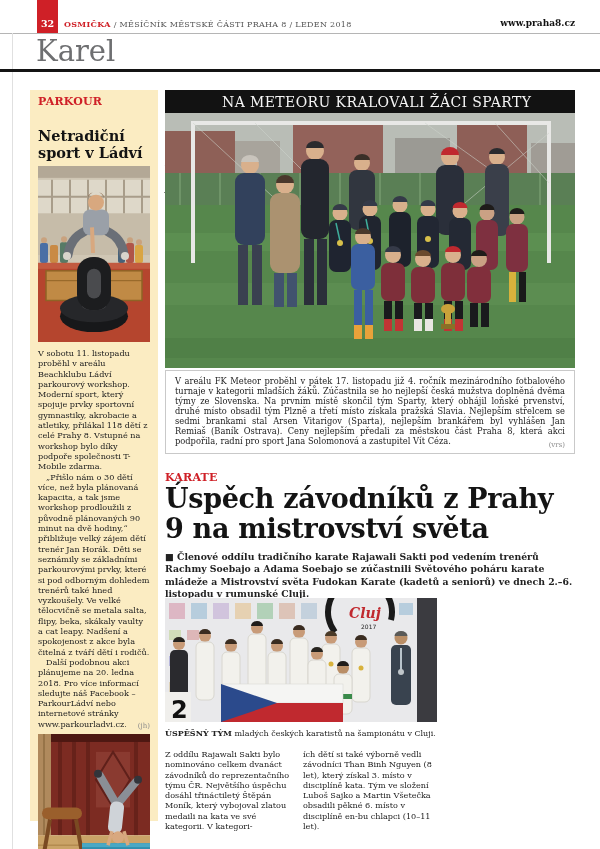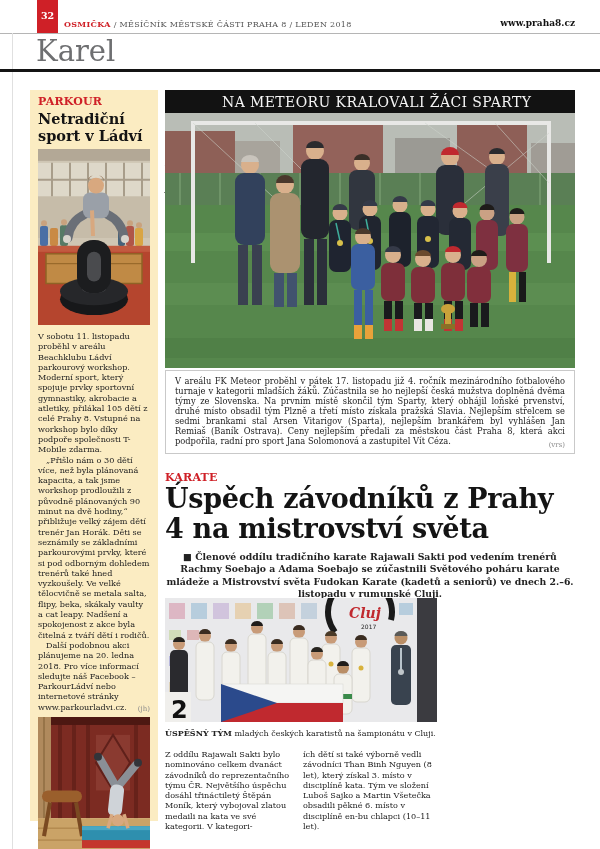--- a/index.html
+++ b/index.html
@@ -5,37 +5,37 @@
   * { margin:0; padding:0; box-sizing:border-box; }
   body { background:#e9e9e9; }
   .page {
     position:relative; width:600px; height:849px; margin:0 auto;
     background:#ffffff; overflow:hidden;
     font-family:"DejaVu Serif", serif; color:#1e1e1e;
   }
   
   .pagenum-box { position:absolute; left:37px; top:0; width:21px; height:33px;
     background:#cf2027; display:flex; align-items:flex-end; justify-content:center;
-    padding-bottom:12px; }
+    padding-bottom:4px; }
   .pagenum-box span { color:#fff; font-size:9.5px; font-weight:bold; }
   .masthead { position:absolute; left:64px; top:19px; font-size:8px; letter-spacing:0.3px; }
   .mh-name { color:#cf2027; font-weight:bold; }
   .mh-suffix { color:#555; margin-left:3px; }
   .website { position:absolute; right:25px; top:18px; font-size:9px; font-weight:bold; color:#111; }
   .rule-thin { position:absolute; left:0; top:33px; width:600px; height:1px; background:#b5b5b5; }
   .edge-line { position:absolute; left:12px; top:33px; width:1px; height:816px; background:#e0e0e0; }
   .section-title { position:absolute; left:36px; top:36px; font-size:29px; line-height:31px;
     color:#6e6f71; font-weight:normal; }
   .rule-thick { position:absolute; left:0; top:69px; width:600px; height:3px; background:#141414; }
 
   
   .parkour-box { position:absolute; left:30px; top:90px; width:128px; height:731px;
     background:#fbecc2; padding:5px 8px; }
   .kicker { color:#cf2027; font-size:11px; font-weight:bold; letter-spacing:0.2px; }
-  .pk-head { font-size:14.5px; line-height:16.5px; font-weight:bold; color:#141414; margin-top:3px; }
+  .pk-head { font-size:14.5px; line-height:16.5px; font-weight:bold; color:#141414; margin-top:20px; }
   .pk-photo { display:block; margin-top:5px; width:112px; height:176px; }
   .pk-photo2 { display:block; margin-top:5px; width:112px; height:134px; }
   .pk-body { margin-top:6px; font-size:8.1px; line-height:10.3px; color:#222; }
   .pk-body p.indent { text-indent:8px; }
   .byline-inline { float:right; color:#8a8a8a; font-size:7px; padding-top:2px; }
 
   
   .main { position:absolute; left:165px; top:90px; width:410px; height:740px; }
   .bar { position:absolute; left:0; top:0; width:410px; height:23px; background:#121212;
     display:flex; align-items:center;padding-left:48px; }
@@ -44,21 +44,21 @@
   .photo-football { position:absolute; left:0; top:23px; width:410px; height:255px; }
   .caption-box { position:absolute; left:0; top:280px; width:410px; height:84px;
     border:1px solid #c9c9c9; padding:5px 9px 4px 9px; }
   .caption-box p { font-size:8.3px; line-height:10px; text-align:justify; color:#222; }
   .vrs { position:absolute; right:9px; bottom:4px; font-size:7px; color:#8a8a8a; }
 
   .karate-kicker { position:absolute; left:0; top:381px; }
   .karate-head { position:absolute; left:0; top:394px; width:410px;
     font-size:27px; line-height:30px; font-weight:bold; color:#141414; letter-spacing:-0.3px; }
   .karate-lead { position:absolute; left:0; top:461px; width:410px;
-    font-size:9.3px; line-height:12.4px; font-weight:bold; color:#222;text-align:center; }
+    font-size:9.3px; line-height:12.4px; font-weight:bold; color:#222; }
 
   .photo-karate { position:absolute; left:0; top:508px; width:272px; height:124px; }
   .k-caption { position:absolute; left:0; top:638px; width:272px; font-size:8px; line-height:10px; color:#222; }
   .k-caption .b { font-weight:bold; }
   .kcol { position:absolute; width:131px; font-size:8.1px; line-height:10.3px; color:#222; }
   .kcol1 { left:0; top:659px; }
   .kcol2 { left:138px; top:659px; }
   .kcol3 { left:278px; top:508px; width:132px; font-size:8.1px; line-height:10.3px; color:#222; }
   .kcol3 p.indent { text-indent:8px; }
   .author { margin-top:7px; color:#8f8f8f; font-size:7.8px; line-height:10px; }
@@ -124,21 +124,21 @@
       <path d="M69,66 q15,7 17,24" stroke="#6a6f77" stroke-width="9" fill="none" stroke-linecap="round"></path>
       <circle cx="29" cy="91" r="4" fill="#d8d4cc"></circle>
         <circle cx="87" cy="91" r="4" fill="#d8d4cc"></circle>
       <rect x="45" y="44" width="26" height="26" rx="7" fill="#9aa0a8"></rect>
       <line x1="54" y1="62" x2="55" y2="88" stroke="#d8a87f" stroke-width="4"></line>
       <circle cx="58" cy="37" r="8" fill="#d8a87f"></circle>
       <path d="M50,34 a8 8 0 0 1 16,0 l0,-2 a8 6 0 0 0 -16,0 z" fill="#7a5233"></path>
     </svg>
 
     <div class="pk-body">
-      <p>V sobotu 11. listopadu proběhl v areálu Beachklubu Ládví parkourový workshop. Moderní sport, který spojuje prvky sportovní gymnastiky, akrobacie a atletiky, přilákal 105 dětí z celé Prahy 8. Vstupné na workshop bylo díky podpoře společnosti T-Mobile zdarma.</p>
+      <p>V sobotu 11. listopadu proběhl v areálu Beachklubu Ládví parkourový workshop. Moderní sport, který spojuje prvky sportovní gymnastiky, akrobacie a atletiky, přilákal 118 dětí z celé Prahy 8. Vstupné na workshop bylo díky podpoře společnosti T-Mobile zdarma.</p>
       <p class="indent">„Přišlo nám o 30 dětí více, než byla plánovaná kapacita, a tak jsme workshop prodloužili z původně plánovaných 90 minut na dvě hodiny,“ přibližuje velký zájem dětí trenér Jan Horák. Děti se seznámily se základními parkourovými prvky, které si pod odborným dohledem trenérů také hned vyzkoušely. Ve velké tělocvičně se metala salta, flipy, beka, skákaly vaulty a cat leapy. Nadšení a spokojenost z akce byla čitelná z tváří dětí i rodičů.</p>
       <p class="indent"><span>Další podobnou akci plánujeme na 20. ledna 2018. Pro více informací sledujte náš Facebook – ParkourLádví nebo internetové stránky www.parkourladvi.cz.</span><span class="byline-inline">(jh)</span></p>
     </div>
 
     <svg class="pk-photo2" viewBox="0 0 112 135" preserveAspectRatio="none">
       <rect width="112" height="102" fill="#7c2b22"></rect>
       <rect width="112" height="8" fill="#4d1812"></rect>
       <g fill="#5f1f18" opacity="0.7">
         <rect x="20" y="8" width="4" height="94"></rect>
           <rect x="34" y="8" width="4" height="94"></rect>
@@ -343,21 +343,21 @@
         <rect x="276" y="211" width="14" height="5" fill="#8a6f26"></rect>
       </g>
     </svg>
 
     <div class="caption-box">
       <p>V areálu FK Meteor proběhl v pátek 17. listopadu již 4. ročník mezinárodního fotbalového turnaje v kategorii mladších žáků. Zúčastnila se ho nejlepší česká mužstva doplněná dvěma týmy ze Slovenska. Na prvním místě skončil tým Sparty, který obhájil loňské prvenství, druhé místo obsadil tým Plzně a třetí místo získala pražská Slavia. Nejlepším střelcem se sedmi brankami stal Arsen Vitarigov (Sparta), nejlepším brankářem byl vyhlášen Jan Remiaš (Baník Ostrava). Ceny nejlepším předali za městskou část Praha 8, která akci podpořila, radní pro sport Jana Solomonová a zastupitel Vít Céza.</p>
       <span class="vrs">(vrs)</span>
     </div>
 
     <div class="kicker karate-kicker">KARATE</div>
-    <div class="karate-head">Úspěch závodníků z Prahy 4 na mistrovství světa</div>
+    <div class="karate-head">Úspěch závodníků z Prahy 9 na mistrovství světa</div>
     <div class="karate-lead">■ Členové oddílu tradičního karate Rajawali Sakti pod vedením trenérů Rachmy Soebajo a Adama Soebajo se zúčastnili Světového poháru karate mládeže a Mistrovství světa Fudokan Karate (kadetů a seniorů) ve dnech 2.–6. listopadu v rumunské Cluji.</div>
 
     <svg class="photo-karate" viewBox="0 0 272 124" preserveAspectRatio="none">
       <rect width="272" height="124" fill="#e9e9eb"></rect>
       <g opacity="0.75">
         <rect x="4" y="5" width="16" height="16" fill="#d9a7b8"></rect>
           <rect x="26" y="5" width="16" height="16" fill="#a7c4d9"></rect>
         <rect x="48" y="5" width="16" height="16" fill="#c9b8d9"></rect>
           <rect x="70" y="5" width="16" height="16" fill="#e5c9a0"></rect>
         <rect x="92" y="5" width="16" height="16" fill="#a0c9a8"></rect>

